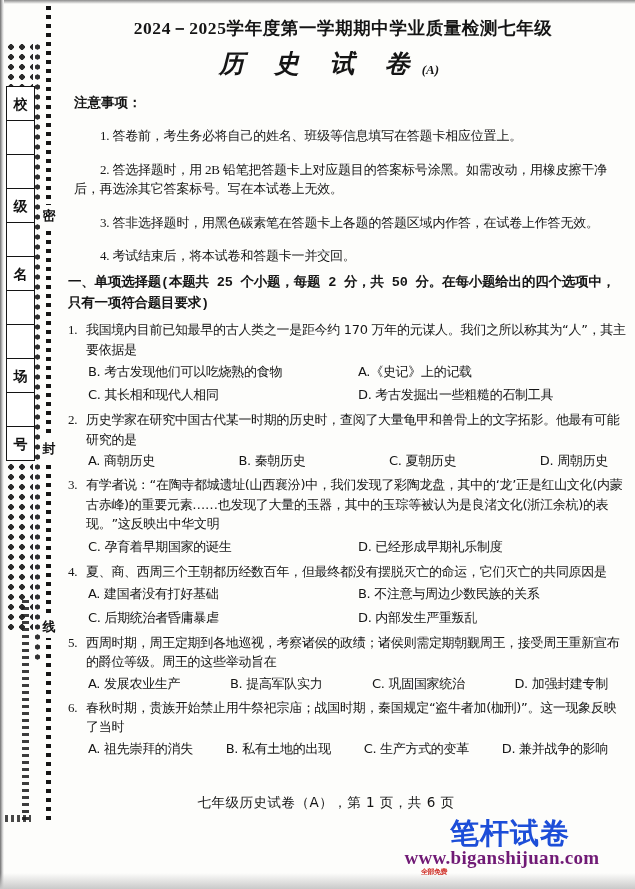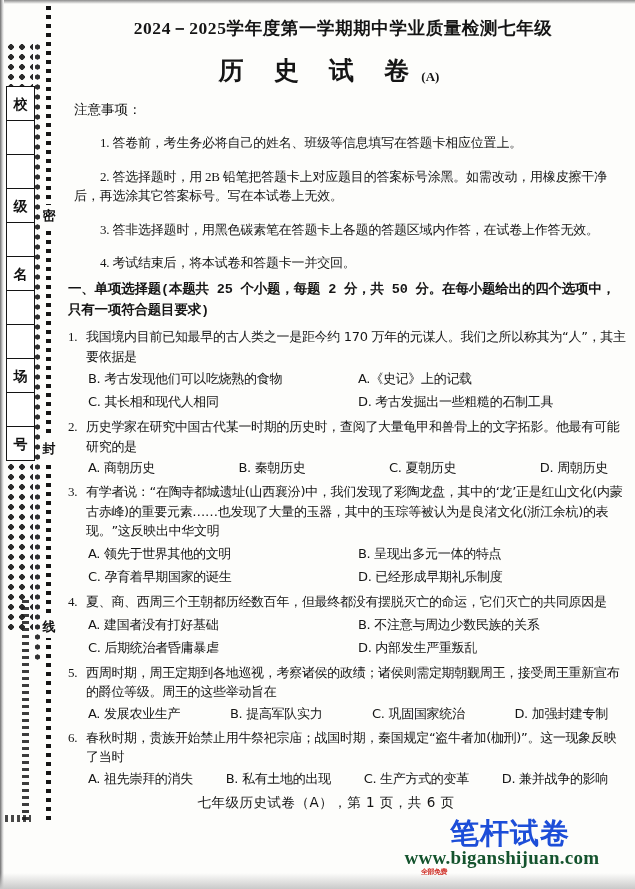--- a/index.html
+++ b/index.html
@@ -148,32 +148,33 @@
     margin-top: 16px;
     font-family: "Liberation Serif", "DejaVu Serif", serif;
     white-space: nowrap;
     transform: translateX(-4px);
   }
   .main-title {
     text-align: center;
     font-size: 25px;
     font-weight: 700;
     letter-spacing: 12px;
-    margin-top: 14px;
+    margin-top: 7px;
     transform: translateX(-18px);
     white-space: nowrap;
+    font-style: italic;
   }
   .main-title .ver {
     font-size: 13px;
     letter-spacing: 0;
     vertical-align: -2px;
   }
 
   .notice-head {
-    font-weight: 400;
+    font-weight: 700;
     font-size: 13.5px;
     margin-top: 14px;
     margin-left: 8px;
     font-family: "DejaVu Sans", "Liberation Sans", sans-serif;
   }
   .notice-item {
     font-size: 13px;
     margin-top: 15px;
     margin-left: 8px;
     text-indent: 26px;
@@ -261,21 +262,21 @@
     font-size: 29px;
     letter-spacing: 1px;
     color: #1d4ed8;
     line-height: 1;
     margin-left: 16px;
   }
   .wm-url {
     font-family: "Liberation Serif", "DejaVu Serif", serif;
     font-weight: 700;
     font-size: 19px;
-    color: #14532d;
+    color: #701a75;
     line-height: 1.1;
     letter-spacing: .3px;
   }
   .wm-red {
     position: absolute;
     left: 44px;
     top: 48px;
     font-family: "DejaVu Sans", "Liberation Sans", sans-serif;
     font-size: 7px;
     font-weight: 700;
@@ -354,24 +355,20 @@
           <div class="opts-4">
             <span class="opt">A. 商朝历史</span>
             <span class="opt">B. 秦朝历史</span>
             <span class="opt">C. 夏朝历史</span>
             <span class="opt">D. 周朝历史</span>
           </div>
         </div>
         <div class="question">
           <div class="q-stem"><span class="num">3.</span><span>有学者说：“在陶寺都城遗址(山西襄汾)中，我们发现了彩陶龙盘，其中的‘龙’正是红山文化(内蒙古赤峰)的重要元素……也发现了大量的玉器，其中的玉琮等被认为是良渚文化(浙江余杭)的表现。”这反映出中华文明</span></div>
           <div class="opts-2">
-            <span class="opt">A. 领先于世界其他的文明</span>
-            <span class="opt">B. 呈现出多元一体的特点</span>
-          </div>
-          <div class="opts-2">
             <span class="opt">C. 孕育着早期国家的诞生</span>
             <span class="opt">D. 已经形成早期礼乐制度</span>
           </div>
         </div>
         <div class="question">
           <div class="q-stem"><span class="num">4.</span><span>夏、商、西周三个王朝都历经数百年，但最终都没有摆脱灭亡的命运，它们灭亡的共同原因是</span></div>
           <div class="opts-2">
             <span class="opt">A. 建国者没有打好基础</span>
             <span class="opt">B. 不注意与周边少数民族的关系</span>
           </div>

